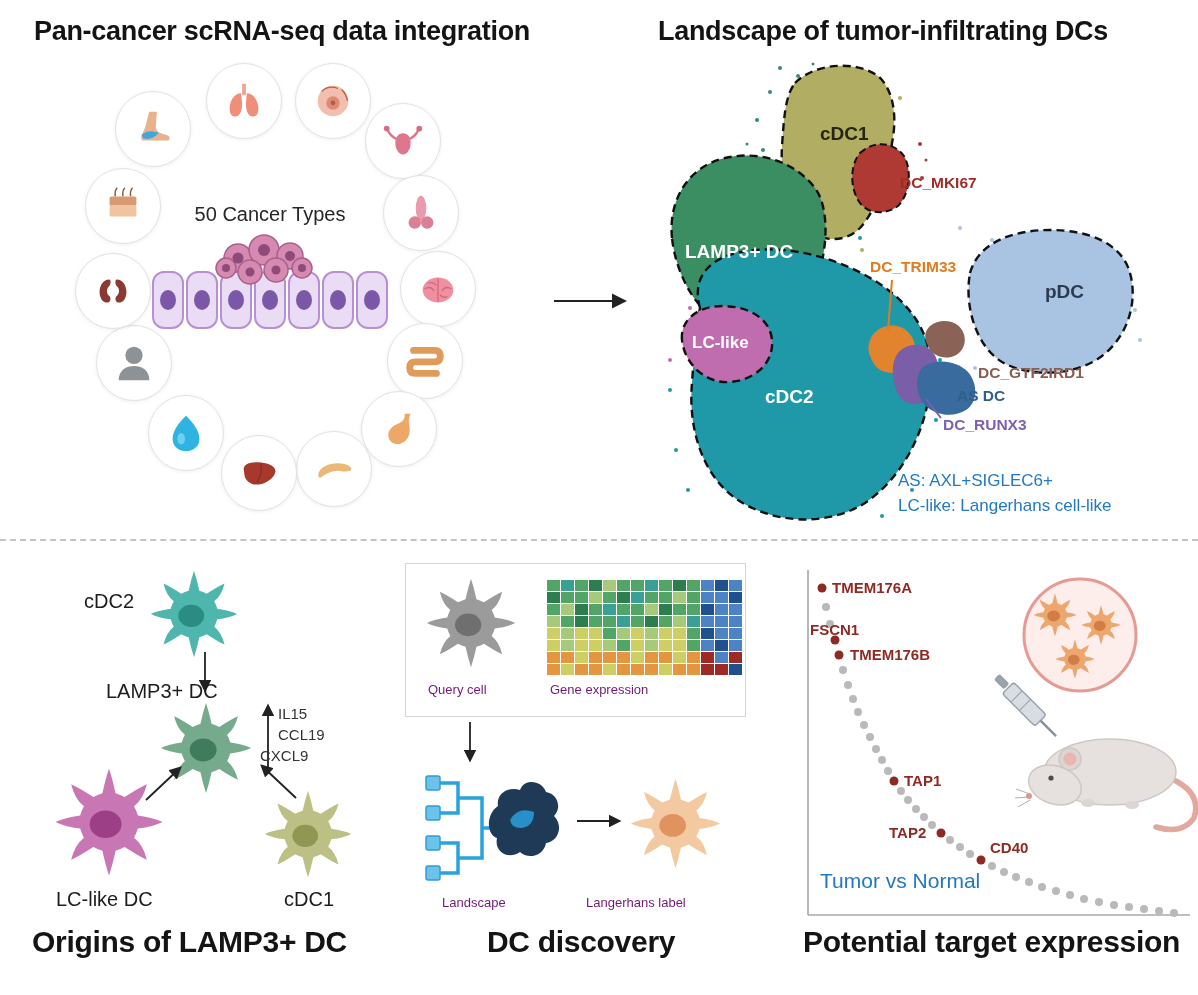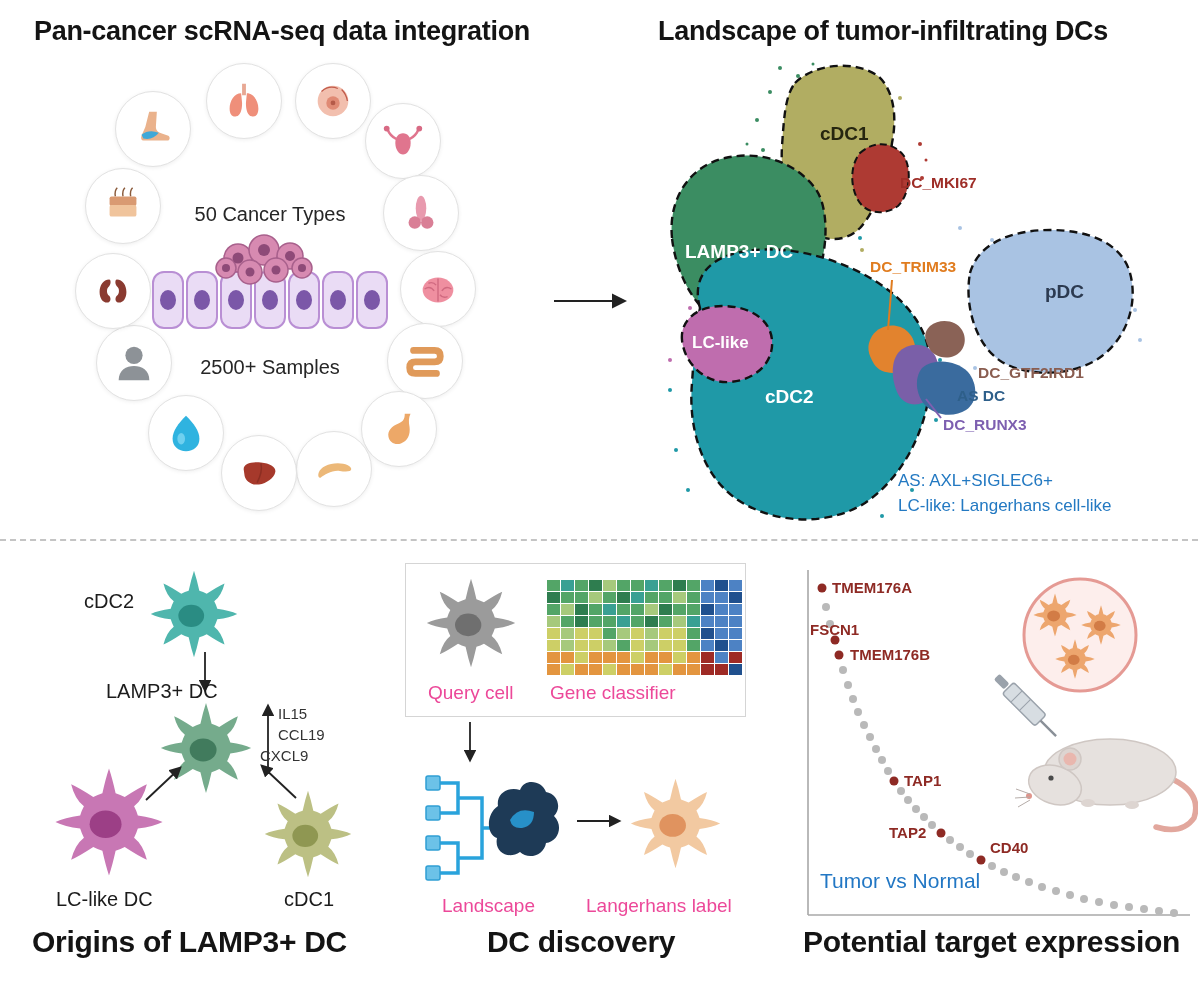--- a/index.html
+++ b/index.html
@@ -4,21 +4,21 @@
 <style>
   html,body{margin:0;padding:0;background:#fff}
   .page{position:relative;width:1198px;height:995px;background:#fff;
         font-family:"Liberation Sans","DejaVu Sans",sans-serif;overflow:hidden}
   .abs{position:absolute}
   .sec-title{position:absolute;font-size:27px;font-weight:bold;color:#141414;letter-spacing:-.3px;white-space:nowrap}
   .sec-title.bottom{font-size:30px}
   .stat{position:absolute;width:240px;text-align:center;font-size:20px;font-weight:500;color:#262626}
   .cell-label{position:absolute;font-size:20px;font-weight:500;color:#1c1c1c;white-space:nowrap}
   .gene-item{position:absolute;font-size:15px;color:#333;white-space:nowrap}
-  .clf-label{position:absolute;font-size:19px;font-weight:500;color:#ec4899;white-space:nowrap}
+  .clf-label{position:absolute;font-size:13px;font-weight:500;color:#701a75;white-space:nowrap}
   .organ{position:absolute;width:74px;height:74px;border-radius:50%;background:#fff;border:1px solid #e2e2e2;
          box-shadow:0 1px 4px rgba(0,0,0,.07);display:flex;align-items:center;justify-content:center}
   .divider{position:absolute;left:0;top:539px;width:1198px;border-top:2px dashed #c4c4c4}
   .hm{position:absolute;display:grid;grid-template-columns:repeat(14,13px);grid-auto-rows:11px;gap:1px}
   .dc{position:absolute}
   .box{position:absolute;border:1.5px solid #d5d5d5;background:#fff}
   svg text{font-family:"Liberation Sans","DejaVu Sans",sans-serif}
   .umap-name{font-size:19px;font-weight:600}
   .umap-name-sm{font-size:17px;font-weight:600}
   .umap-sub{font-size:15.5px;font-weight:600}
@@ -174,21 +174,20 @@
         <circle cx="114" cy="22" r="6"></circle>
         <circle cx="140" cy="28" r="5"></circle>
       <circle cx="100" cy="44" r="4.5"></circle>
         <circle cx="126" cy="42" r="4.5"></circle>
         <circle cx="152" cy="40" r="4"></circle>
         <circle cx="76" cy="40" r="4"></circle>
     </g>
   </svg>
 
   <div class="stat" style="left:150px;top:203px">50 Cancer Types</div>
-  <div class="stat" style="left:150px;top:356px">2500+ Samples</div>
 
   <svg class="abs" style="left:552px;top:286px" width="84" height="30" viewBox="0 0 84 30">
     <line x1="2" y1="15" x2="72" y2="15" stroke="#222" stroke-width="2.2" marker-end="url(#ah)"></line>
   </svg>
 
   <svg class="abs" style="left:630px;top:58px" width="560" height="475" viewBox="0 0 560 475">
 
     <g>
       <g fill="#3b8d62">
           <circle cx="150" cy="10" r="2"></circle>
@@ -423,21 +422,21 @@
       <div style="background: rgb(227, 149, 63);"></div>
       <div style="background: rgb(227, 149, 63);"></div>
       <div style="background: rgb(205, 207, 102);"></div>
       <div style="background: rgb(227, 149, 63);"></div>
       <div style="background: rgb(227, 149, 63);"></div>
       <div style="background: rgb(158, 42, 37);"></div>
       <div style="background: rgb(158, 42, 37);"></div>
       <div style="background: rgb(32, 80, 142);"></div>
     </div>
   <div class="clf-label" style="left:428px;top:682px">Query cell</div>
-  <div class="clf-label" style="left:550px;top:682px">Gene classifier</div>
+  <div class="clf-label" style="left:550px;top:682px">Gene expression</div>
 
   <svg class="abs" style="left:458px;top:720px" width="24" height="50" viewBox="0 0 24 50">
     <line x1="12" y1="2" x2="12" y2="40" stroke="#222" stroke-width="1.8" marker-end="url(#ah)"></line>
   </svg>
 
   <svg class="abs" style="left:422px;top:768px" width="142" height="118" viewBox="0 0 142 118">
     <g stroke="#29a3dc" stroke-width="3.5" fill="none">
       <path d="M18,15 H36 V45 H18 M36,30 H52"></path>
       <path d="M18,75 H36 V105 H18 M36,90 H52"></path>
       <path d="M52,30 H60 V90 H52 M60,60 H72"></path>

